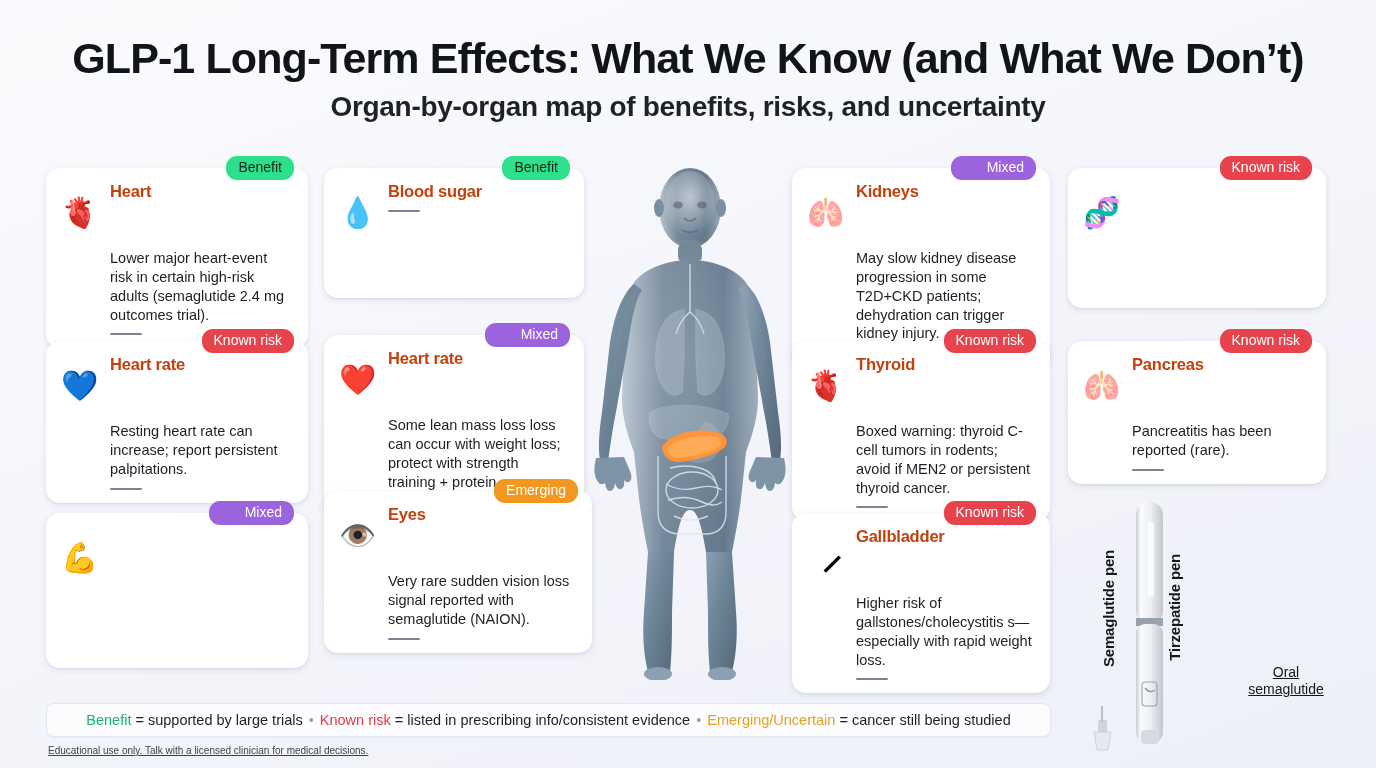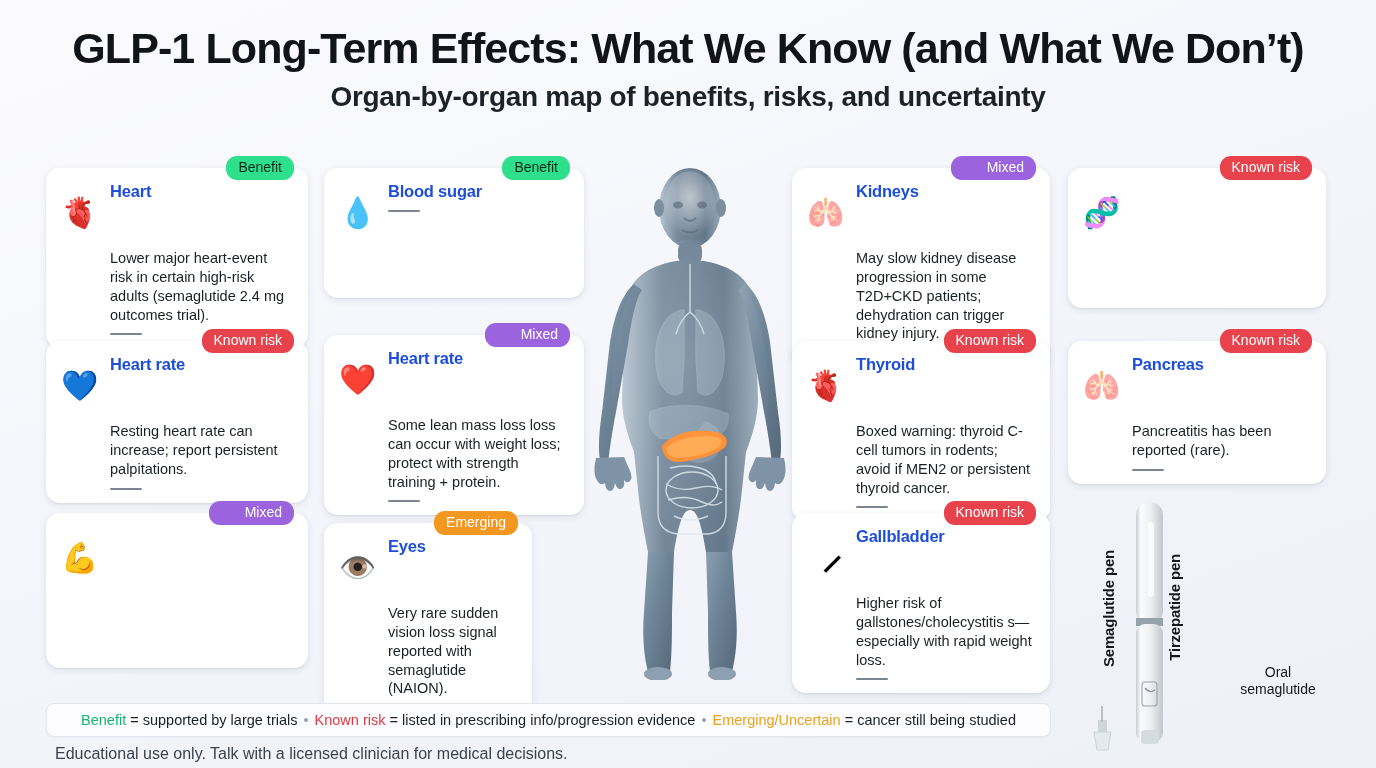--- a/index.html
+++ b/index.html
@@ -9,21 +9,21 @@
     height: 768px;
     overflow: hidden;
     font-family: "Liberation Sans", sans-serif;
     background: linear-gradient(160deg, #fbfbfe 0%, #f5f6fb 45%, #eef0f8 100%);
     position: relative;
   }
 
   .page { position: relative; width: 1376px; height: 768px; }
 
   
-  .header { padding-top: 26px; text-align: center; }
+  .header { padding-top: 36px; text-align: center; }
   .title {
     font-size: 43px;
     font-weight: bold;
     letter-spacing: -0.9px;
     color: #111418;
     line-height: 1.05;
   }
   .subtitle {
     margin-top: 10px;
     font-size: 28px;
@@ -60,21 +60,21 @@
     flex: 0 0 auto;
     width: 38px;
     text-align: center;
     margin-top: 16px;
     filter: saturate(1.05);
   }
   .card-body { flex: 1 1 auto; min-width: 0; }
   .card-title {
     font-size: 16.5px;
     font-weight: bold;
-    color: #1d4ed8;
+    color: #c2410c;
     letter-spacing: -0.2px;
     margin-bottom: 1px;
   }
   .card-text {
     font-size: 14.5px;
     line-height: 1.30;
     color: #1b2026;
     margin-top: 48px;
   }
   .card-rule {
@@ -147,24 +147,25 @@
     color: #1b2026;
     box-shadow: 0 1px 2px rgba(30,40,70,0.04);
   }
   .legend .k-benefit  { color: #19b56f; }
   .legend .k-risk     { color: #e03b45; }
   .legend .k-emerging { color: #eaa11d; }
   .legend .sep { color: #9aa2b1; margin: 0 6px; }
 
   .footnote {
     position: absolute;
-    left: 55px;
+    left: 48px;
     top: 745px;
-    font-size: 16px;
+    font-size: 10px;
     color: #3c434e;
+    text-decoration: underline;
   }
 </style>
 </head>
 <body>
 
 <div class="page">
 
   <div class="header">
     <div class="title">GLP-1 Long-Term Effects: What We Know (and What We Don’t)</div>
     <div class="subtitle">Organ-by-organ map of benefits, risks, and uncertainty</div>
@@ -337,21 +338,21 @@
       <div class="card-text">Pancreatitis has been reported (rare).</div>
       <div class="card-rule"></div>
     </div>
   </div>
 
   <div class="card" style="left:46px; top:513px; width:262px; min-height:155px;">
     <div class="badge mixed right">Mixed</div>
     <div class="card-emoji">💪</div>
   </div>
 
-  <div class="card" style="left:324px; top:523px; width:208px; min-height:155px;">
+  <div class="card" style="left:324px; top:491px; width:268px; min-height:155px;">
     <div class="badge emerging right">Emerging</div>
     <div class="card-emoji">👁️</div>
     <div class="card-body">
       <div class="card-title">Eyes</div>
       <div class="card-text">Very rare sudden vision loss signal reported with semaglutide (NAION).</div>
       <div class="card-rule"></div>
     </div>
   </div>
 
   <div class="card" style="left:792px; top:513px; width:258px; min-height:155px;">
@@ -453,26 +454,26 @@
           <line x1="220" y1="100" x2="220" y2="118">
           <line x1="230" y1="100" x2="230" y2="118">
           <line x1="240" y1="100" x2="240" y2="118">
           <line x1="250" y1="100" x2="250" y2="118">
         </line></line></line></line></line></line></line></line></g>
       </rect></rect></rect></rect></g>
     
 
     <div class="prod-label" style="left:22px; top:58px;">Semaglutide pen</div>
     <div class="prod-label" style="left:88px; top:62px;">Tirzepatide pen</div>
-    <div class="bottle-label-text" style="left:152px; top:172px;">Oral semaglutide</div>
+    <div class="bottle-label-text" style="left:160px; top:172px;text-decoration:underline;">Oral semaglutide</div>
   </div>
 
   <div class="legend">
     <span class="k-benefit">Benefit</span>&nbsp;<span>= supported by large trials</span>
     <span class="sep">•</span>
-    <span class="k-risk">Known risk</span>&nbsp;<span>= listed in prescribing info/progression evidence</span>
+    <span class="k-risk">Known risk</span>&nbsp;<span>= listed in prescribing info/consistent evidence</span>
     <span class="sep">•</span>
     <span class="k-emerging">Emerging/Uncertain</span>&nbsp;<span>= cancer still being studied</span>
   </div>
 
   <div class="footnote">Educational use only. Talk with a licensed clinician for medical decisions.</div>
 
 </div>
 
 </body></html>

